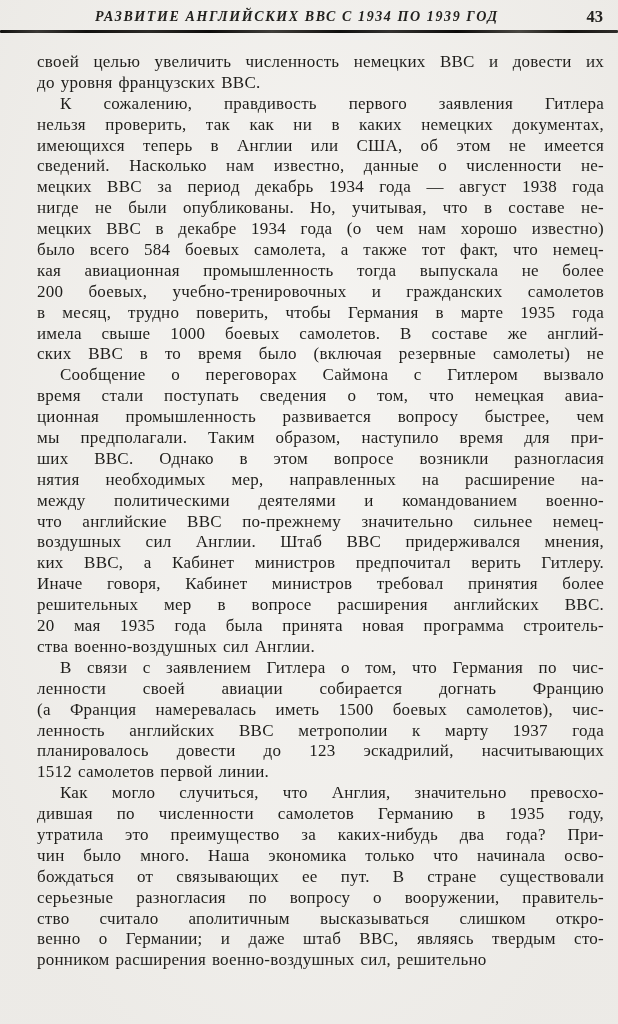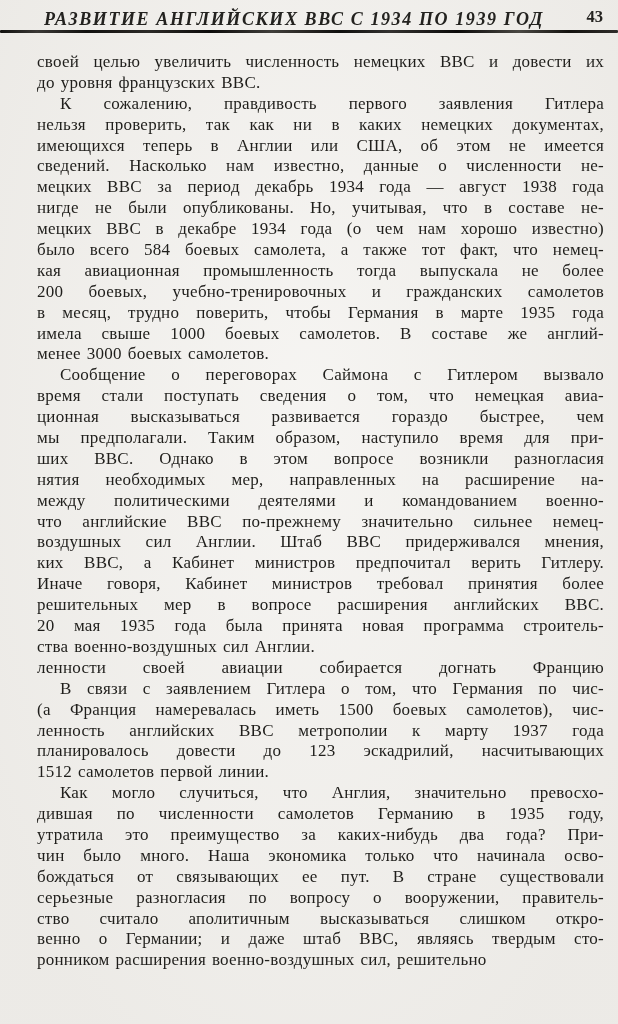--- a/index.html
+++ b/index.html
@@ -24,21 +24,21 @@
   }
   .running-head {
     position: relative;
     height: 30px;
   }
   .running-head .title {
     position: absolute;
     left: 50%;
     top: 9px;
     transform: translateX(-53%);
-    font-size: 18px;
+    font-size: 14px;
     font-weight: bold;
     font-style: italic;
     letter-spacing: 1.6px;
     white-space: nowrap;
     color: #23221f;
   }
   .running-head .folio {
     position: absolute;
     right: 15px;
     top: 7px;
@@ -103,37 +103,37 @@
       <div class="line">имеющихся теперь в Англии или США, об этом не имеется</div>
       <div class="line">сведений. Насколько нам известно, данные о численности не-</div>
       <div class="line">мецких ВВС за период декабрь 1934 года — август 1938 года</div>
       <div class="line">нигде не были опубликованы. Но, учитывая, что в составе не-</div>
       <div class="line">мецких ВВС в декабре 1934 года (о чем нам хорошо известно)</div>
       <div class="line">было всего 584 боевых самолета, а также тот факт, что немец-</div>
       <div class="line">кая авиационная промышленность тогда выпускала не более</div>
       <div class="line">200 боевых, учебно-тренировочных и гражданских самолетов</div>
       <div class="line">в месяц, трудно поверить, чтобы Германия в марте 1935 года</div>
       <div class="line">имела свыше 1000 боевых самолетов. В составе же англий-</div>
-      <div class="line para-end">менее 3000 боевых самолетов.</div>
+      <div class="line">ских ВВС в то время было (включая резервные самолеты) не</div>
       <div class="line indent">Сообщение о переговорах Саймона с Гитлером вызвало</div>
       <div class="line">время стали поступать сведения о том, что немецкая авиа-</div>
-      <div class="line">ционная высказываться развивается гораздо быстрее, чем</div>
+      <div class="line">ционная промышленность развивается вопросу быстрее, чем</div>
       <div class="line">мы предполагали. Таким образом, наступило время для при-</div>
       <div class="line">ших ВВС. Однако в этом вопросе возникли разногласия</div>
       <div class="line">нятия необходимых мер, направленных на расширение на-</div>
       <div class="line">между политическими деятелями и командованием военно-</div>
       <div class="line">что английские ВВС по-прежнему значительно сильнее немец-</div>
       <div class="line">воздушных сил Англии. Штаб ВВС придерживался мнения,</div>
       <div class="line">ких ВВС, а Кабинет министров предпочитал верить Гитлеру.</div>
       <div class="line">Иначе говоря, Кабинет министров требовал принятия более</div>
       <div class="line">решительных мер в вопросе расширения английских ВВС.</div>
       <div class="line">20 мая 1935 года была принята новая программа строитель-</div>
       <div class="line para-end">ства военно-воздушных сил Англии.</div>
+      <div class="line indent">В связи с заявлением Гитлера о том, что Германия по чис-</div>
       <div class="line">ленности своей авиации собирается догнать Францию</div>
-      <div class="line indent">В связи с заявлением Гитлера о том, что Германия по чис-</div>
       <div class="line">(а Франция намеревалась иметь 1500 боевых самолетов), чис-</div>
       <div class="line">ленность английских ВВС метрополии к марту 1937 года</div>
       <div class="line">планировалось довести до 123 эскадрилий, насчитывающих</div>
       <div class="line para-end">1512 самолетов первой линии.</div>
       <div class="line indent">Как могло случиться, что Англия, значительно превосхо-</div>
       <div class="line">дившая по численности самолетов Германию в 1935 году,</div>
       <div class="line">утратила это преимущество за каких-нибудь два года? При-</div>
       <div class="line">чин было много. Наша экономика только что начинала осво-</div>
       <div class="line">бождаться от связывающих ее пут. В стране существовали</div>
       <div class="line">серьезные разногласия по вопросу о вооружении, правитель-</div>

